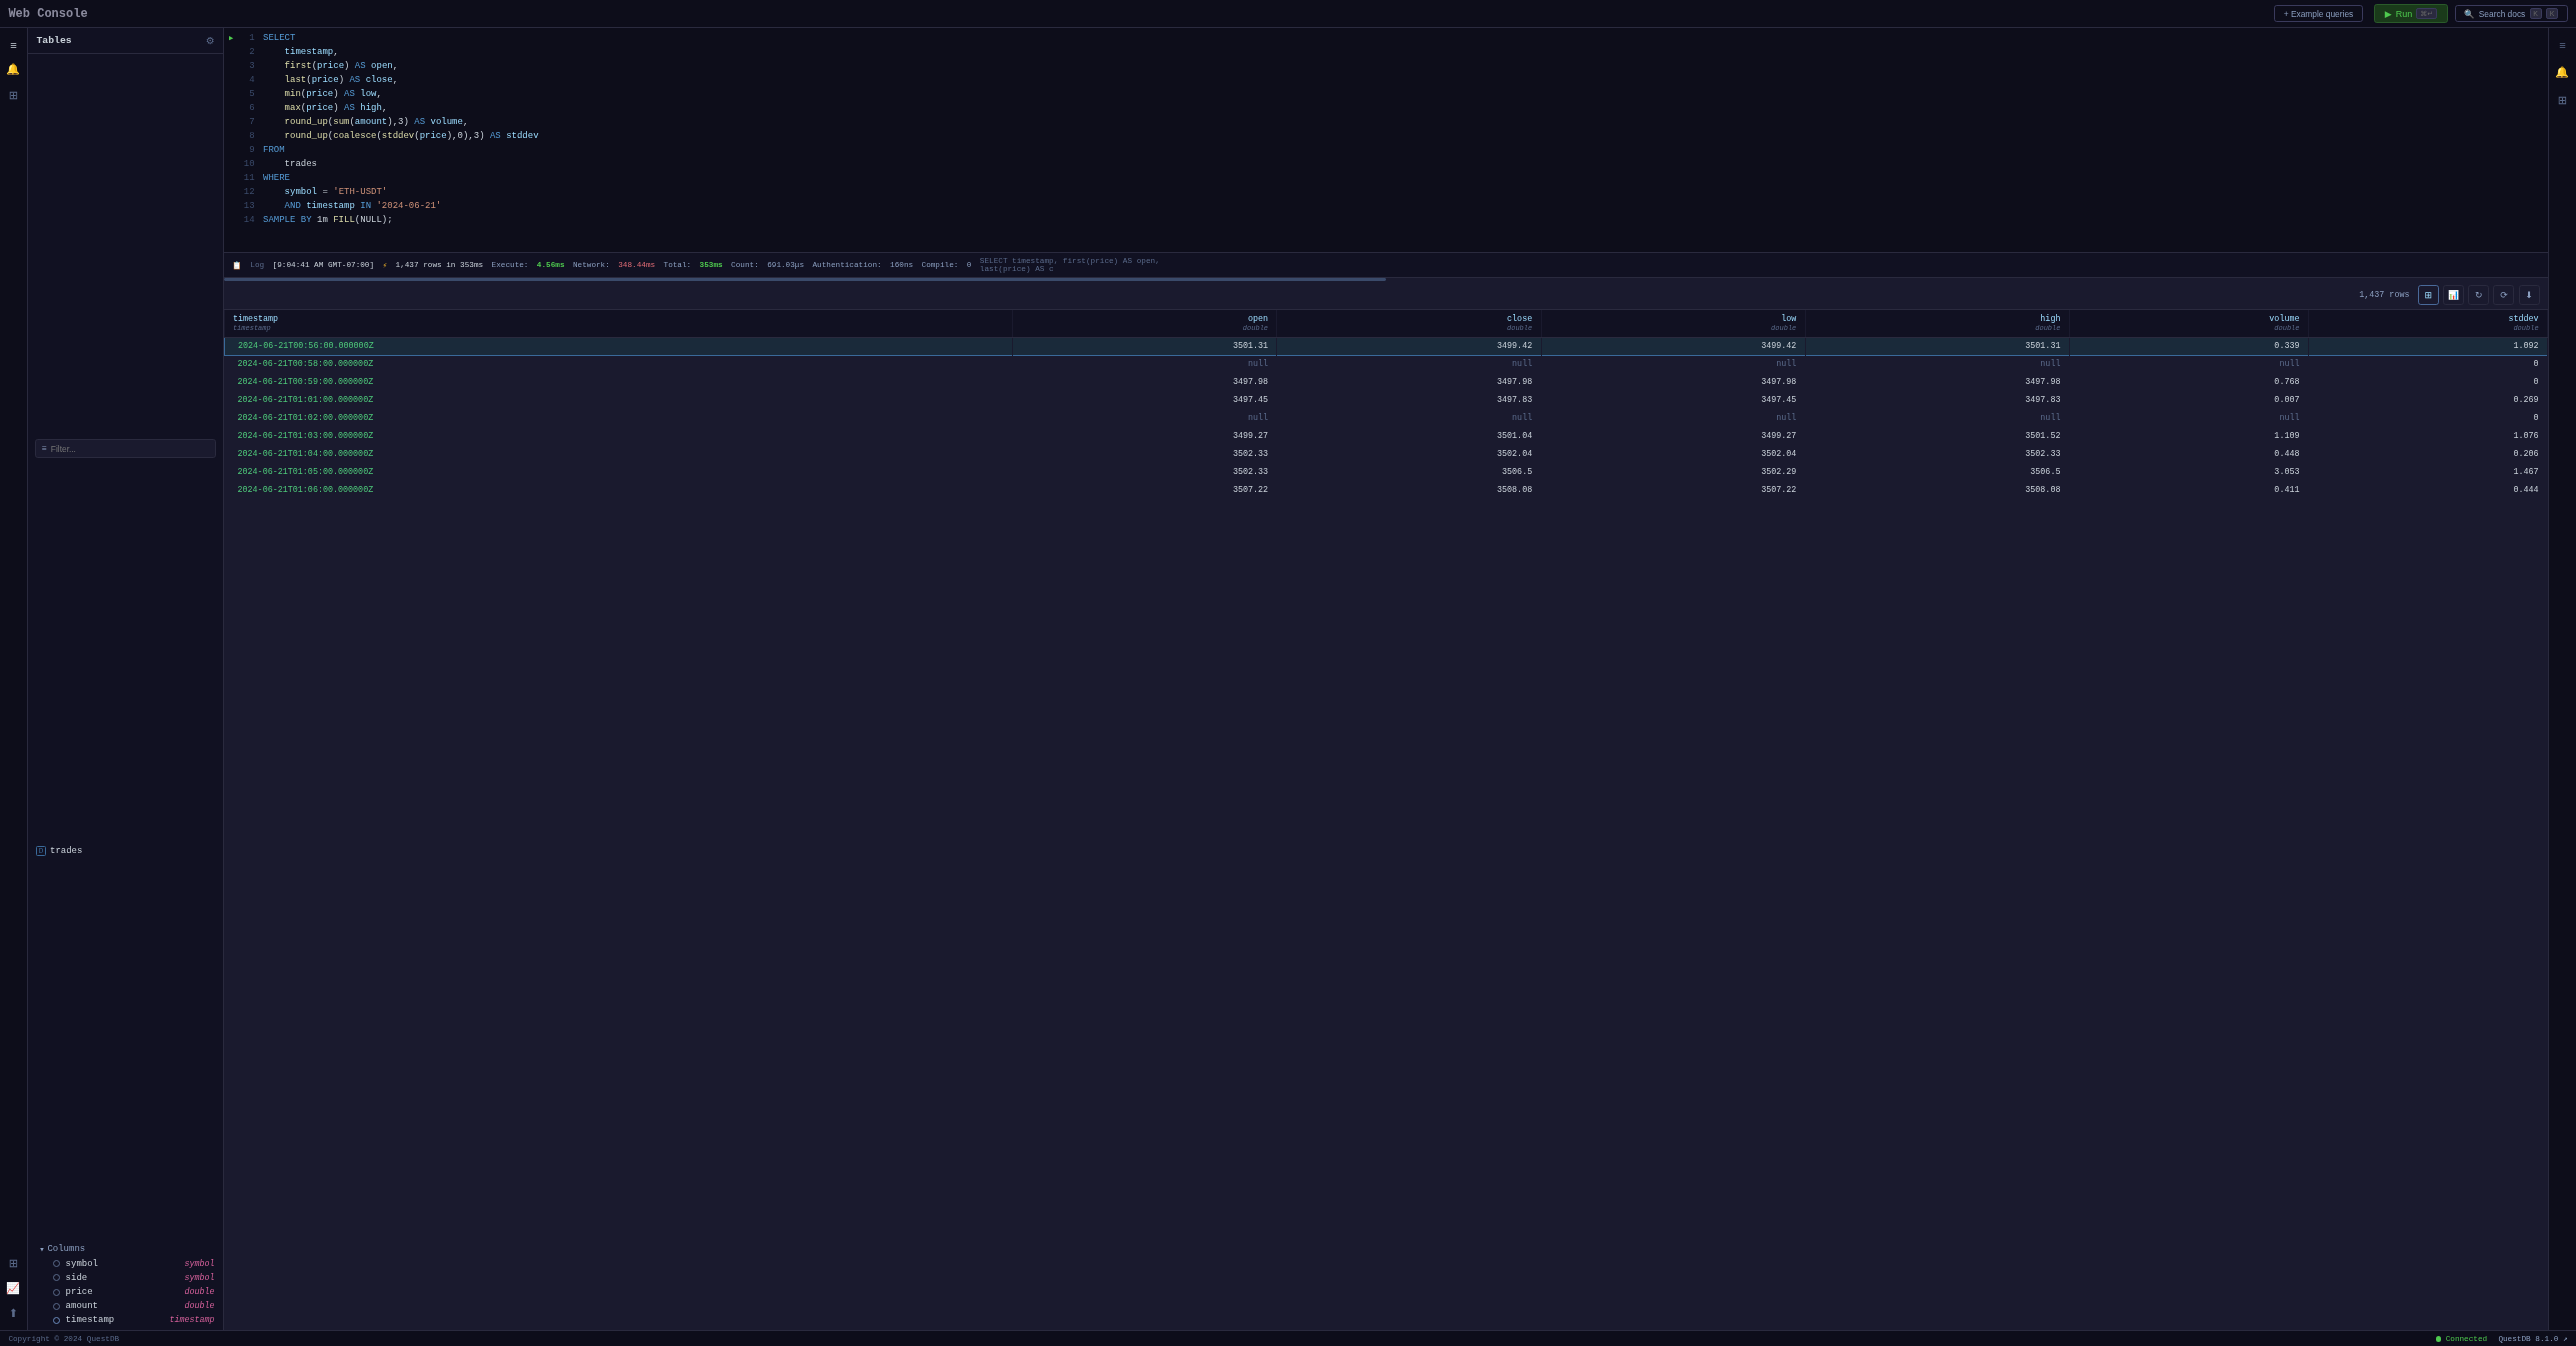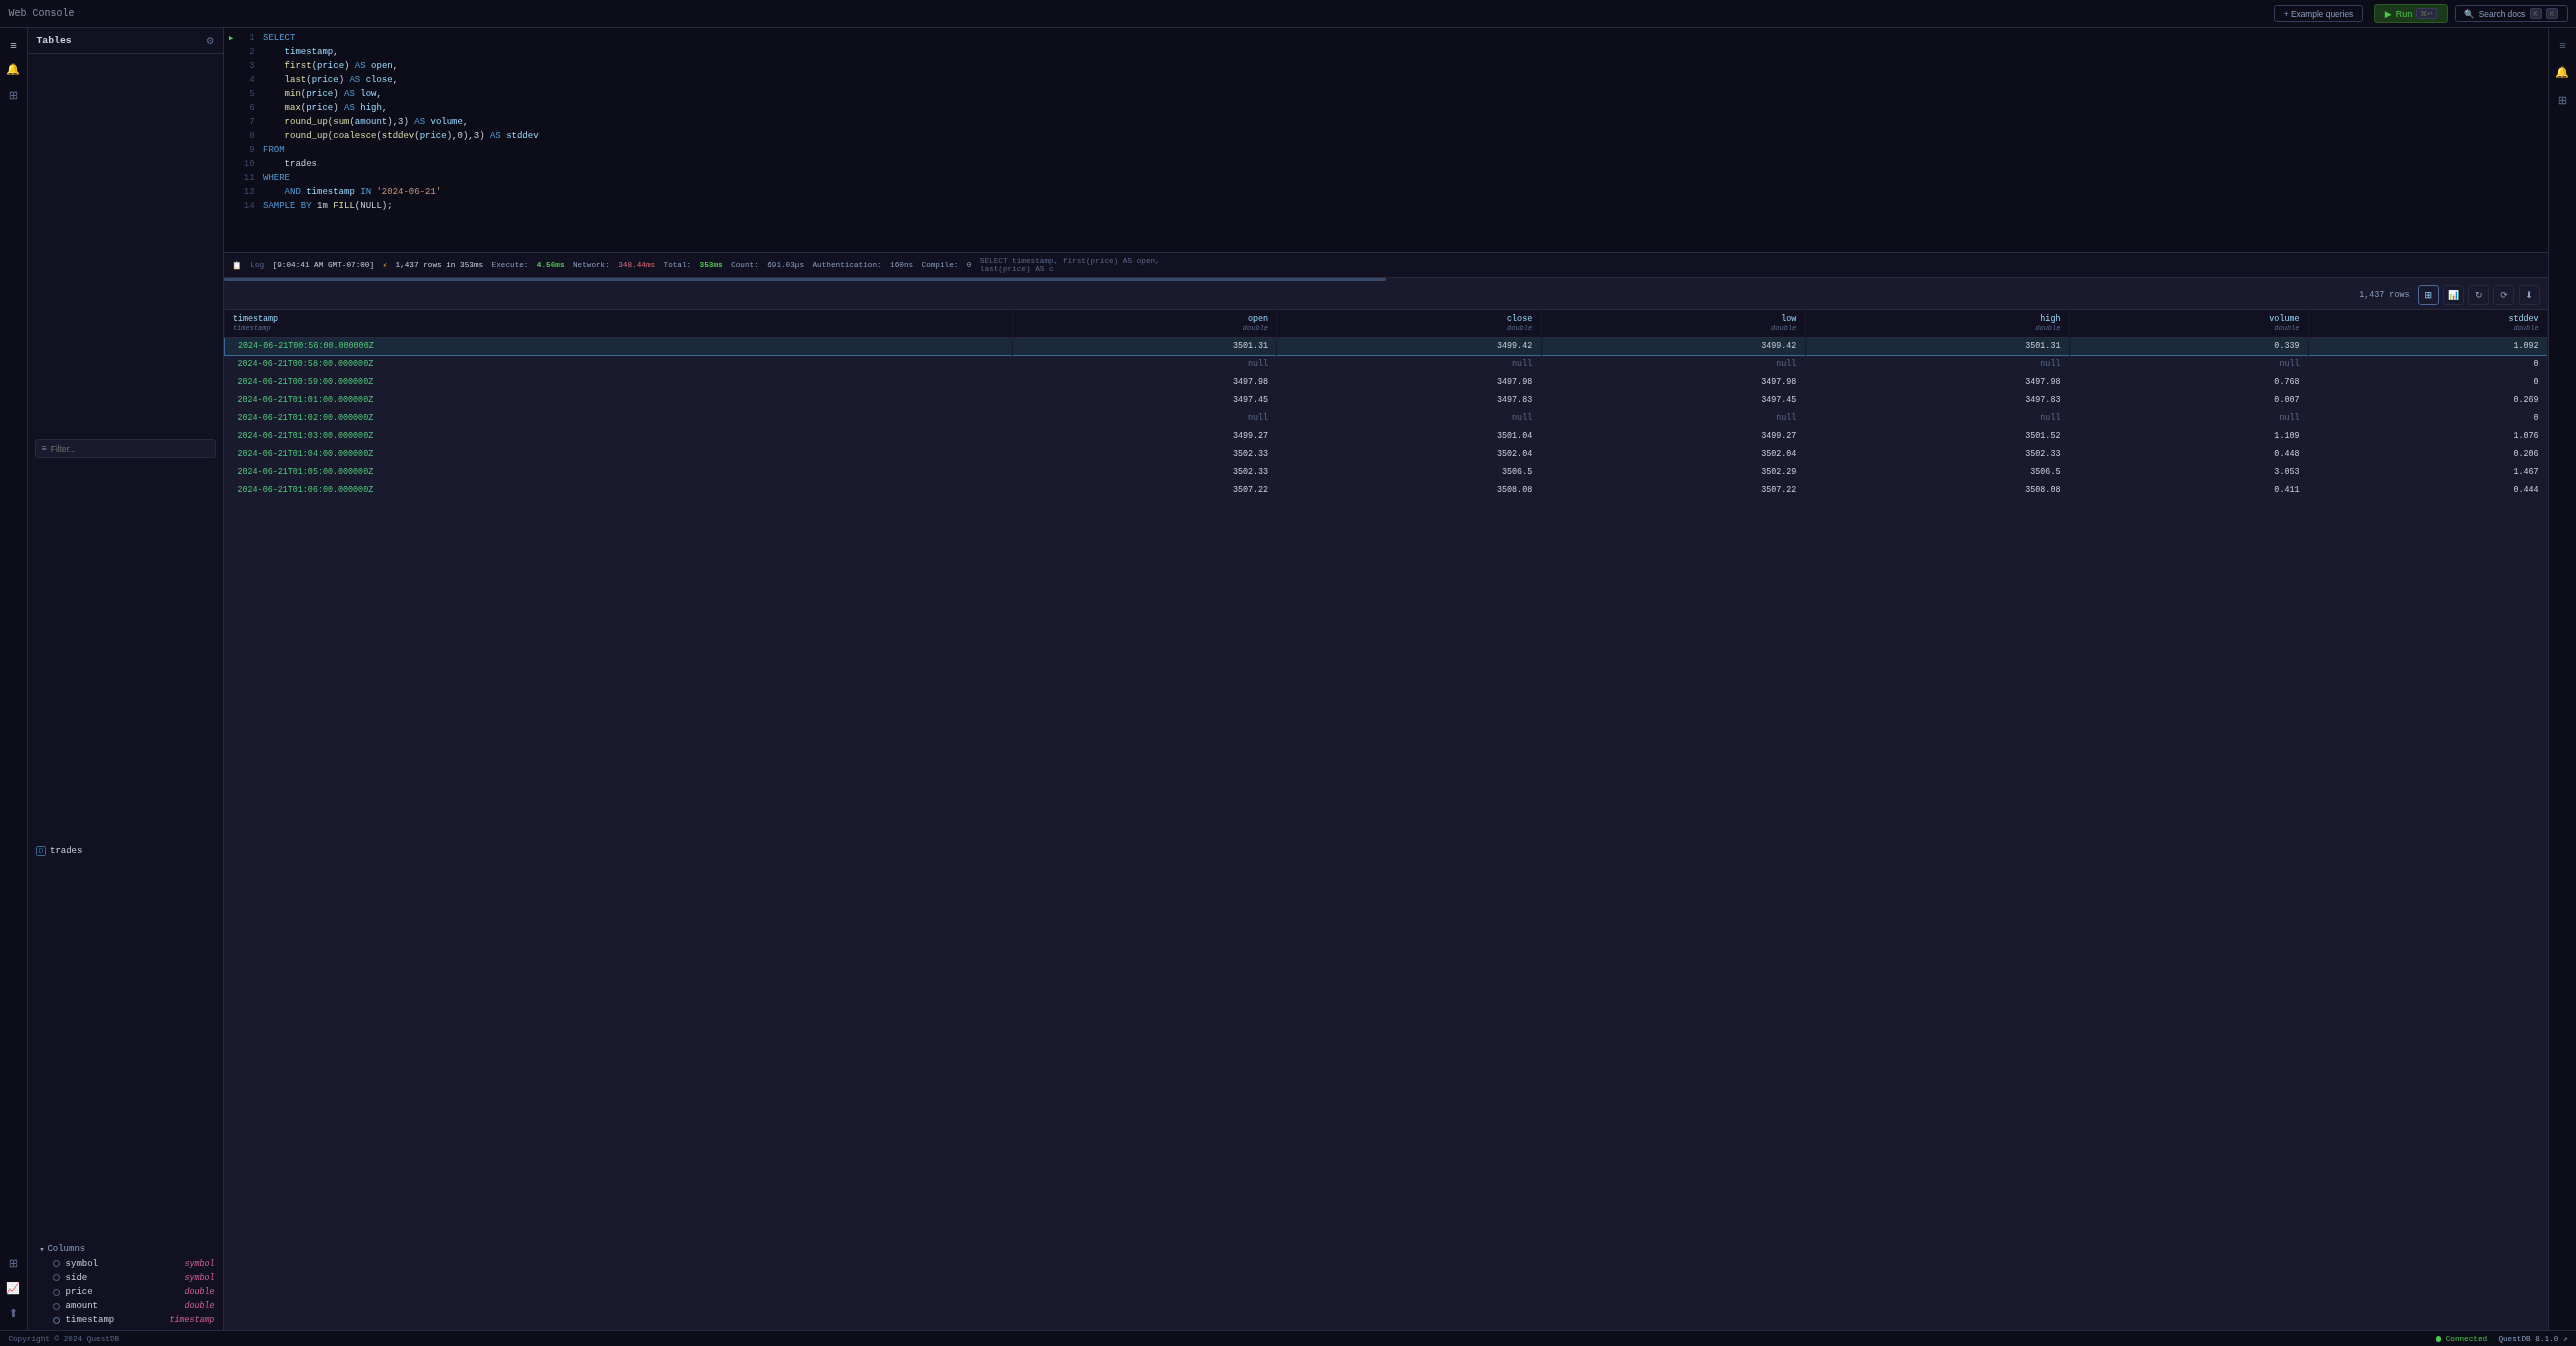--- a/index.html
+++ b/index.html
@@ -19,22 +19,23 @@
       display: flex;
       align-items: center;
       background: #0d0d1a;
       border-bottom: 0.7px solid #2a2a3e;
       height: 28px;
       padding: 0 8.4px;
       flex-shrink: 0;
     }
     .app-title {
       color: #8b8b9e;
-      font-size: 10px;
+      font-size: 12px;
       margin-right: auto;
+      font-weight: bold;
     }
     .example-queries-btn {
       background: transparent;
       border: 0.7px solid #3a3a5c;
       color: #8b9fc0;
       padding: 2.8px 8.4px;
       border-radius: 2.8px;
       cursor: pointer;
       font-size: 8.4px;
       display: flex;
@@ -557,20 +558,25 @@
       </div>
       <div class="code-line">
         <span class="run-indicator"></span>
         <span class="line-num">10</span>
         <span class="line-code">    <span class="plain">trades</span></span>
       </div>
       <div class="code-line">
         <span class="run-indicator"></span>
         <span class="line-num">11</span>
         <span class="line-code"><span class="kw">WHERE</span></span>
+      </div>
+      <div class="code-line">
+        <span class="run-indicator"></span>
+        <span class="line-num">12</span>
+        <span class="line-code">    <span class="col-ref">symbol</span> <span class="plain">= </span><span class="str">'ETH-USDT'</span></span>
       </div>
       <div class="code-line">
         <span class="run-indicator"></span>
         <span class="line-num">13</span>
         <span class="line-code">    <span class="kw">AND</span> <span class="col-ref">timestamp</span> <span class="kw">IN</span> <span class="str">'2024-06-21'</span></span>
       </div>
       <div class="code-line">
         <span class="run-indicator"></span>
         <span class="line-num">14</span>
         <span class="line-code"><span class="kw">SAMPLE BY</span> <span class="plain">1m </span><span class="fn">FILL</span>(<span class="plain">NULL</span>);</span>

